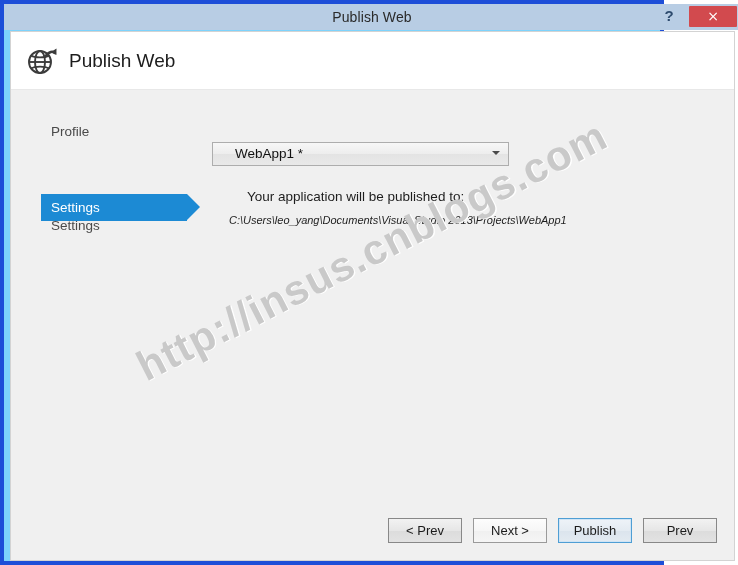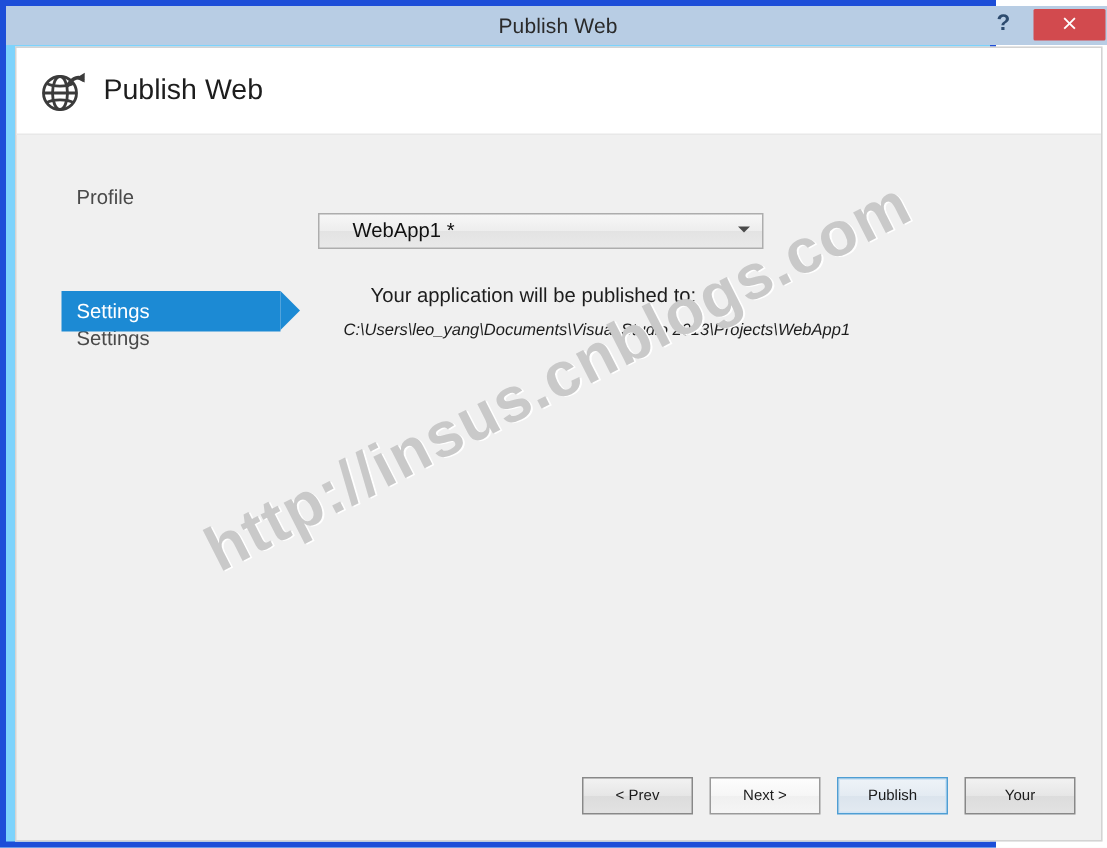--- a/index.html
+++ b/index.html
@@ -241,21 +241,21 @@
     width: 723px;
     height: 52px;
   }
   .btn {
     position: absolute;
     top: 10px;
     width: 74px;
     height: 25px;
     line-height: 23px;
     text-align: center;
-    font-size: 10px;
+    font-size: 13px;
     color: #1b1b1b;
     border: 1px solid #888888;
     box-sizing: border-box;
     background: linear-gradient(to bottom, #f2f2f2 0%, #e6e6e6 50%, #dcdcdc 51%, #e2e2e2 100%);
     cursor: default;
     white-space: nowrap;
   }
   .btn.light {
     background: linear-gradient(to bottom, #fdfdfd 0%, #f6f6f6 50%, #f0f0f0 51%, #f5f5f5 100%);
     border-color: #9a9a9a;
@@ -326,17 +326,17 @@
       <div class="publish-path">C:\Users\leo_yang\Documents\Visual Studio 2013\Projects\WebApp1</div>
 
     </div>
 
     <div class="watermark">http://insus.cnblogs.com</div>
 
     <div class="footer">
       <div class="btn" data-idx="0">&lt; Prev</div>
       <div class="btn default" data-idx="2">Publish</div>
       <div class="btn light" data-idx="1">Next &gt;</div>
-      <div class="btn" data-idx="3">Your</div>
+      <div class="btn" data-idx="3">Prev</div>
     </div>
 
   </div>
 </div>
 
 </body></html>

